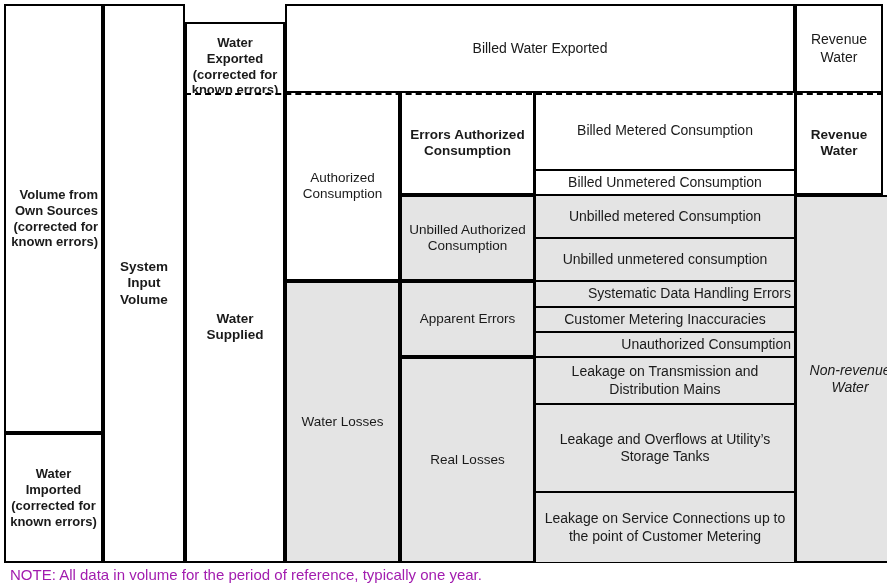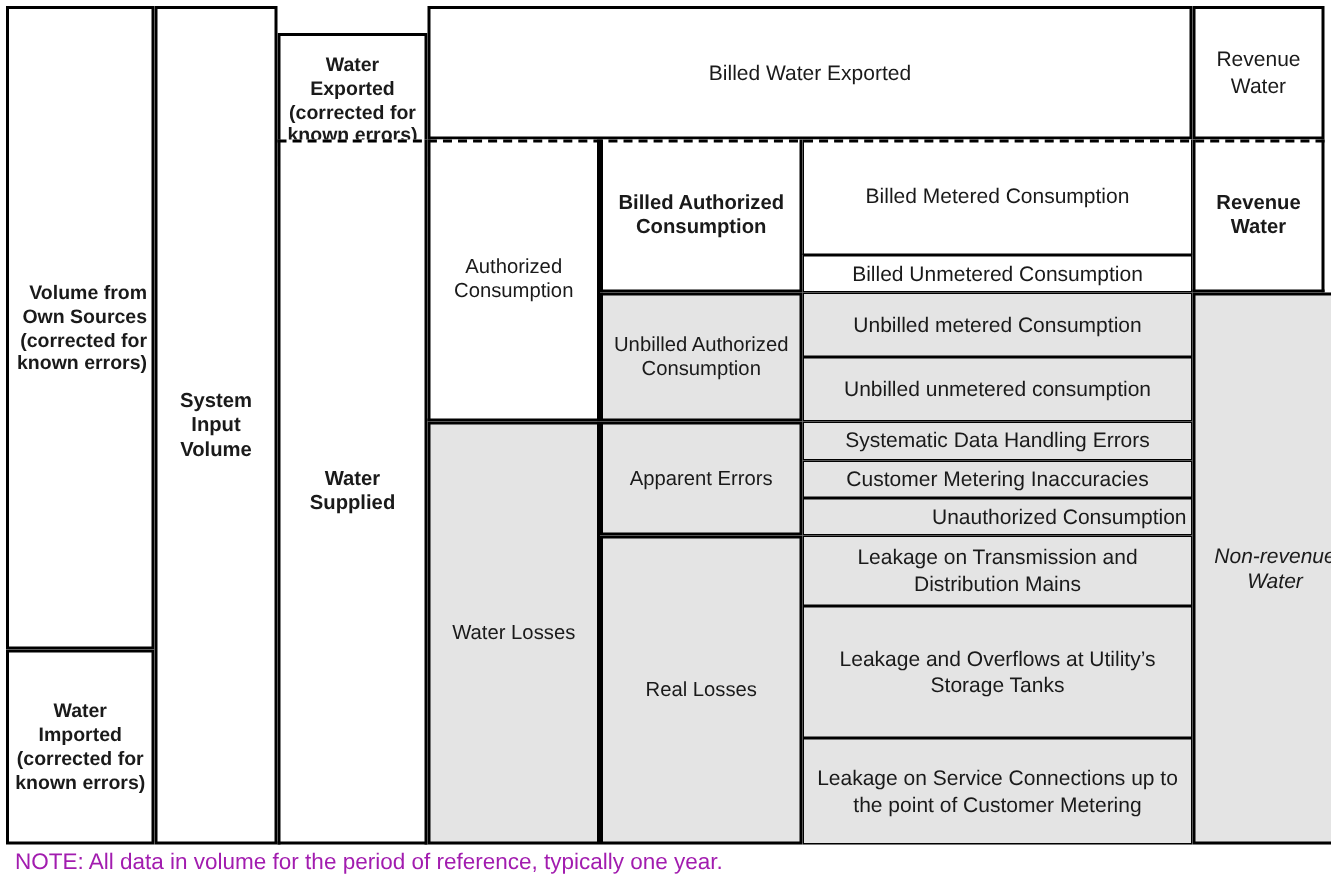--- a/index.html
+++ b/index.html
@@ -100,21 +100,21 @@
 
   <div class="cell fs13-5 b-none-top" style="left:281px; top:89px; width:115px; height:188px;">
     <span class="txt">Authorized Consumption</span>
   </div>
 
   <div class="cell grey fs13-5" style="left:281px; top:277px; width:115px; height:282px;">
     <span class="txt">Water Losses</span>
   </div>
 
   <div class="cell bold fs13-5 b-none-top" style="left:396px; top:89px; width:135px; height:102px;">
-    <span class="txt">Billed Authorized Consumption</span>
+    <span class="txt">Errors Authorized Consumption</span>
   </div>
 
   <div class="cell grey fs13-5" style="left:396px; top:191px; width:135px; height:86px;">
     <span class="txt">Unbilled Authorized Consumption</span>
   </div>
 
   <div class="cell grey fs13-5" style="left:396px; top:277px; width:135px; height:76px;">
     <span class="txt">Apparent Errors</span>
   </div>
 
@@ -131,21 +131,21 @@
   </div>
 
   <div class="cell grey fs14 thin" style="left:531px; top:191px; width:260px; height:43px;">
     <span class="txt">Unbilled metered Consumption</span>
   </div>
 
   <div class="cell grey fs14 thin" style="left:531px; top:234px; width:260px; height:43px;">
     <span class="txt">Unbilled unmetered consumption</span>
   </div>
 
-  <div class="cell grey fs14 thin" style="left:531px; top:277px; width:260px; height:26px;">
+  <div class="cell grey fs14 thin" style="left:531px; top:277px; width:260px; height:26px;text-align:right;">
     <span class="txt">Systematic Data Handling Errors</span>
   </div>
 
   <div class="cell grey fs14 thin" style="left:531px; top:303px; width:260px; height:25px;">
     <span class="txt">Customer Metering Inaccuracies</span>
   </div>
 
   <div class="cell grey fs14 thin" style="left:531px; top:328px; width:260px; height:25px;text-align:right;">
     <span class="txt">Unauthorized Consumption</span>
   </div>

